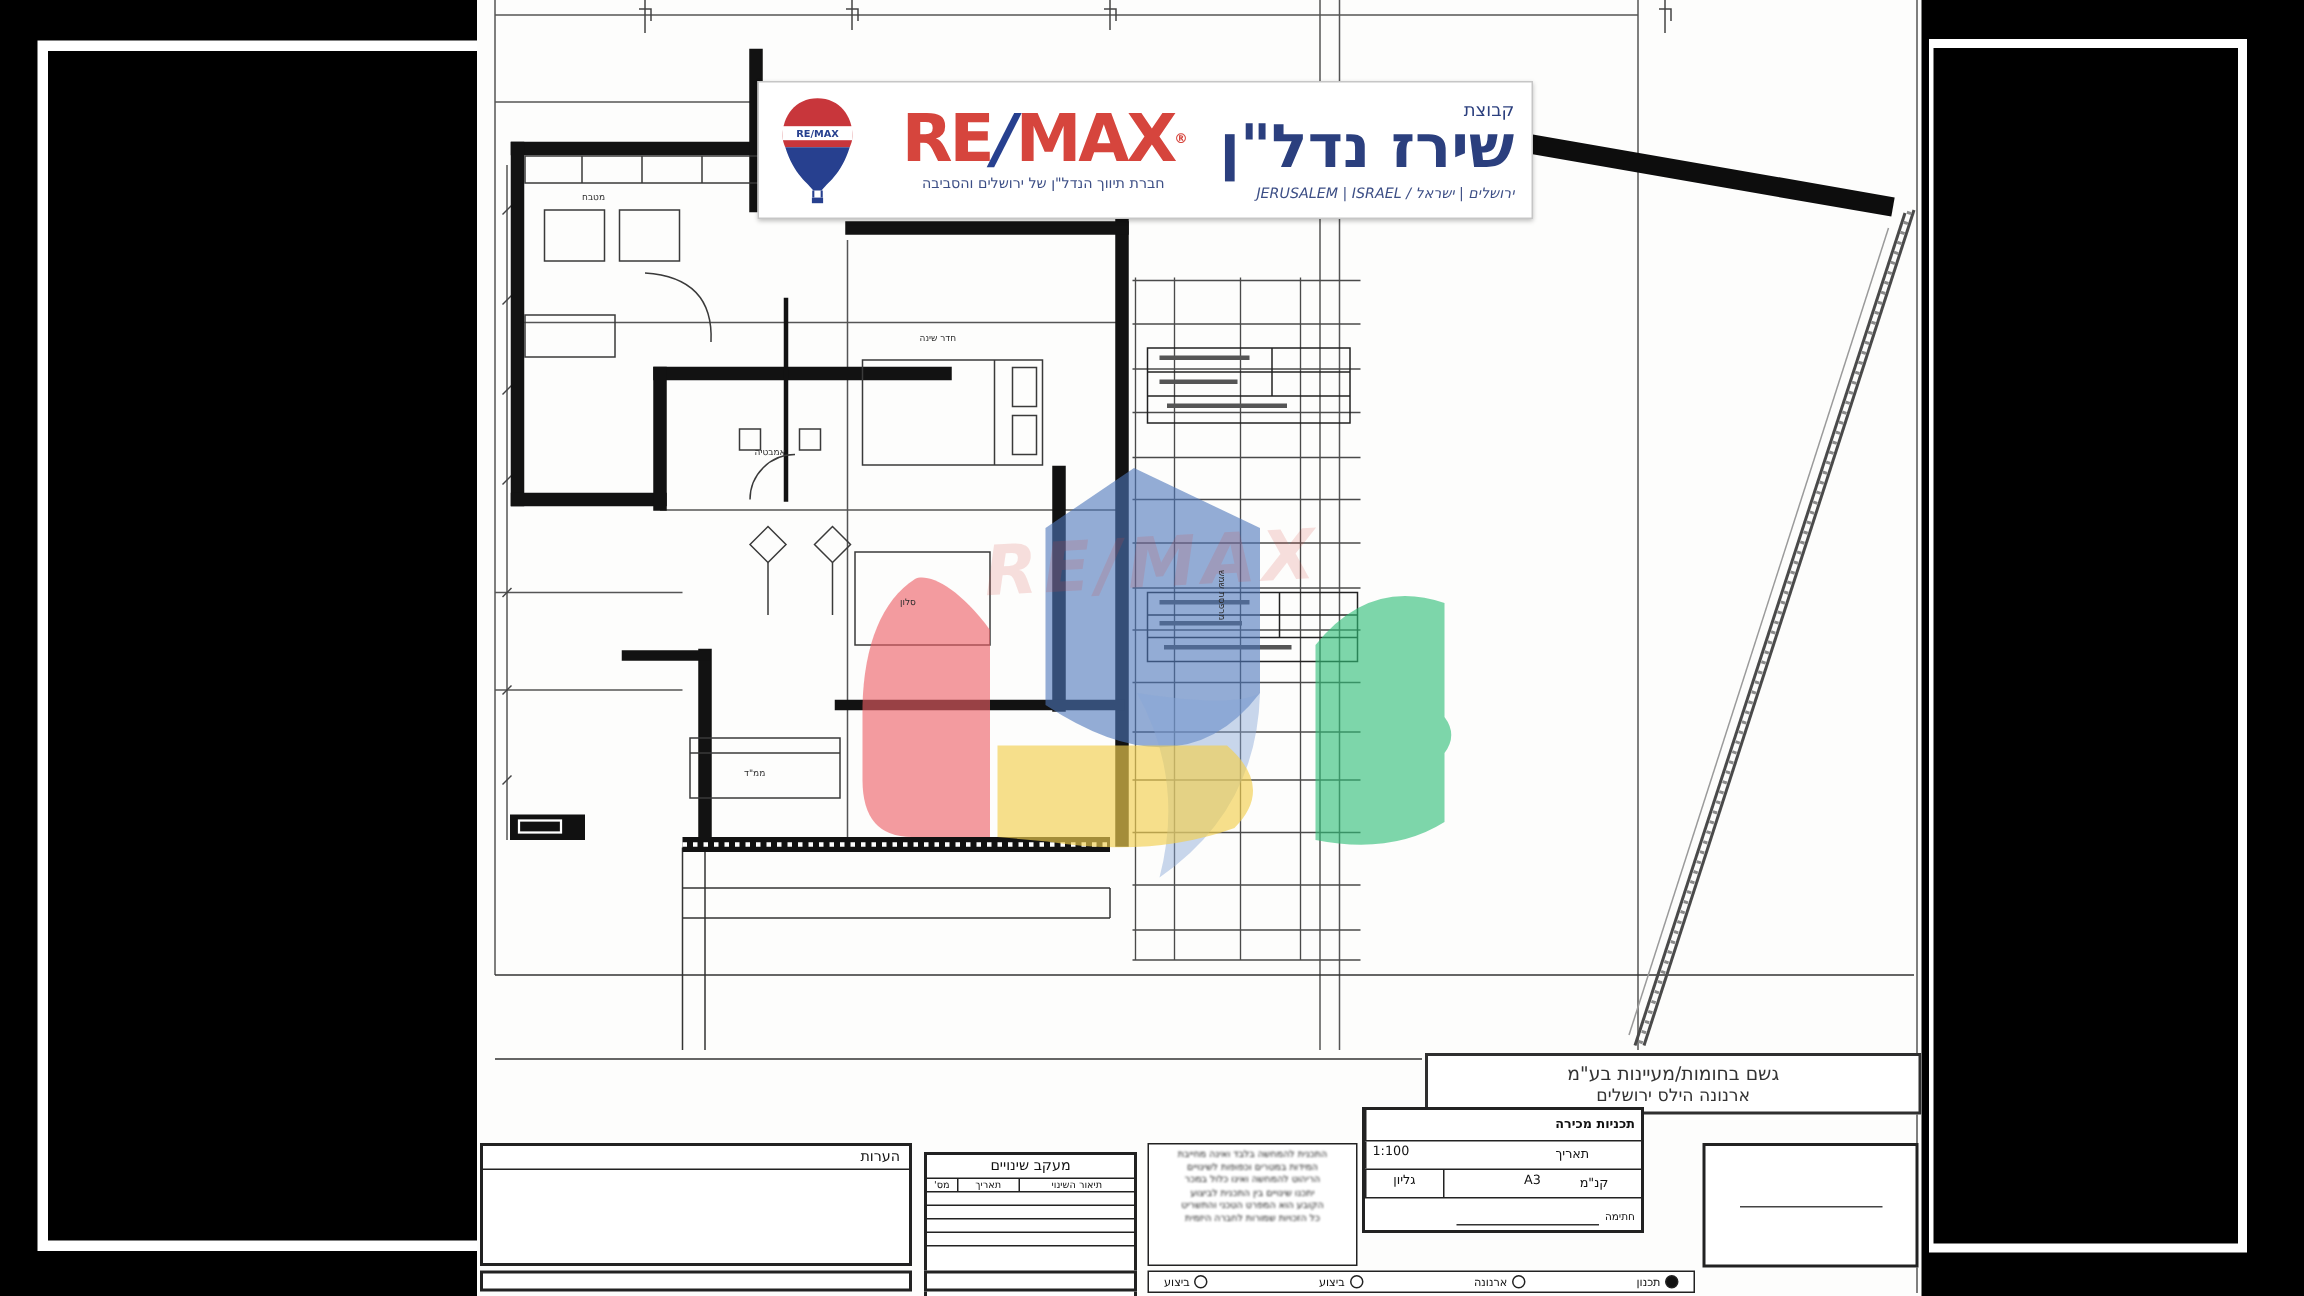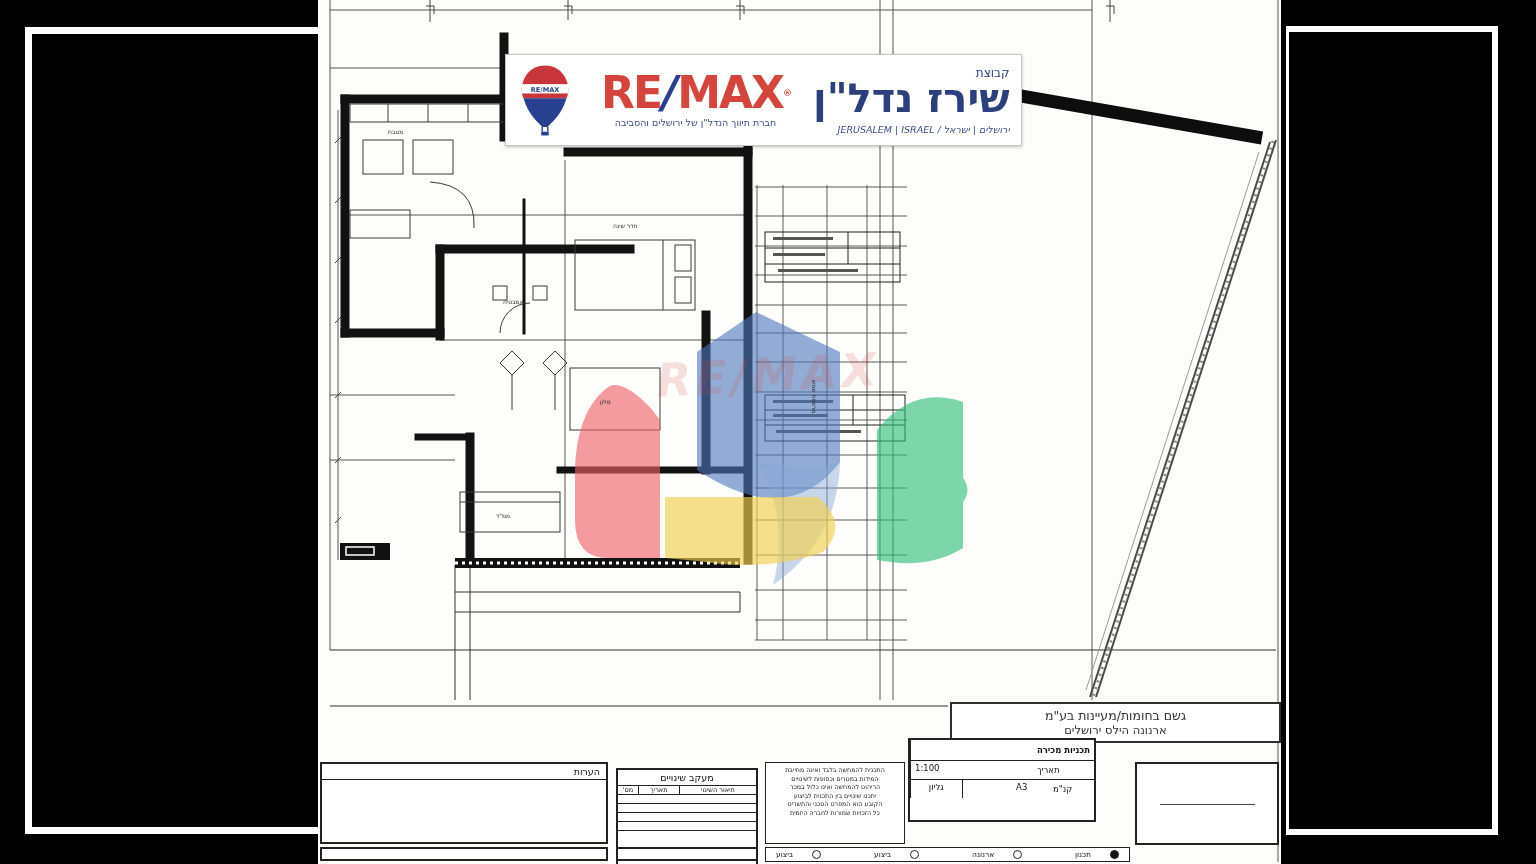--- a/index.html
+++ b/index.html
@@ -62,21 +62,21 @@
   .disclaimer{font-size:6.3px;line-height:8.6px;color:#1c1c1c;text-align:center;
               padding:3px 2px;filter:blur(.55px);}
   .mt-row{display:flex;border-top:1.5px solid #222;font-size:8.5px;color:#111;
           align-items:center;filter:blur(.35px);}
   .mt-row:first-child{border-top:none;}
   .mt-cell{padding:2px 4px;box-sizing:border-box;}
   .sign-line{border-top:1.5px solid #333;width:95px;margin-top:10px;}
   .status-row{position:absolute;display:flex;direction:rtl;align-items:center;
               justify-content:space-between;padding:0 10px;box-sizing:border-box;
               border:1.5px solid #222;background:#fff;}
-  .status-item{display:flex;gap:19px;font-size:7.5px;color:#111;filter:blur(.35px);}
+  .status-item{display:flex;gap:3px;font-size:7.5px;color:#111;filter:blur(.35px);}
   .radio{width:9px;height:9px;border:1.2px solid #222;border-radius:50%;box-sizing:border-box;}
   .radio.filled{background:#111;}
 </style>
 </head>
 <body>
 
 <div class="stage">
 
   <div class="frame-left">
     <div class="mat"></div>
@@ -328,20 +328,24 @@
       </div>
       <div class="mt-row" style="height:18px">
         <div class="mt-cell" style="flex:1;text-align:center">תאריך</div>
         <div class="mt-cell" style="flex:1;text-align:left;border-left:1.5px solid #222;height:100%;box-sizing:border-box">1:100</div>
       </div>
       <div class="mt-row" style="height:18px">
         <div class="mt-cell" style="flex:0.9;text-align:center">קנ"מ</div>
         <div class="mt-cell" style="flex:1;text-align:right;border-left:1.5px solid #222;height:100%;box-sizing:border-box">A3</div>
         <div class="mt-cell" style="flex:0.7;text-align:center;border-left:1.5px solid #222;height:100%;box-sizing:border-box">גליון</div>
       </div>
+      <div class="mt-row" style="height:24px">
+        <div class="mt-cell" style="font-size:7px">חתימה</div>
+        <div class="sign-line"></div>
+      </div>
     </div>
 
     
     <div class="tb" style="left:817px;top:762px;width:144px;height:83px">
       <div style="border-top:1.5px solid #444;width:95px;margin:40px auto 0"></div>
     </div>
 
     
     <div class="status-row" style="left:447px;top:847px;width:365px;height:15px">
       <div class="status-item">

